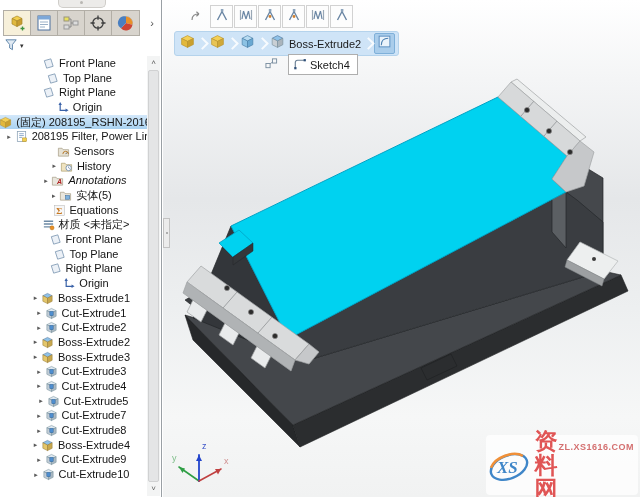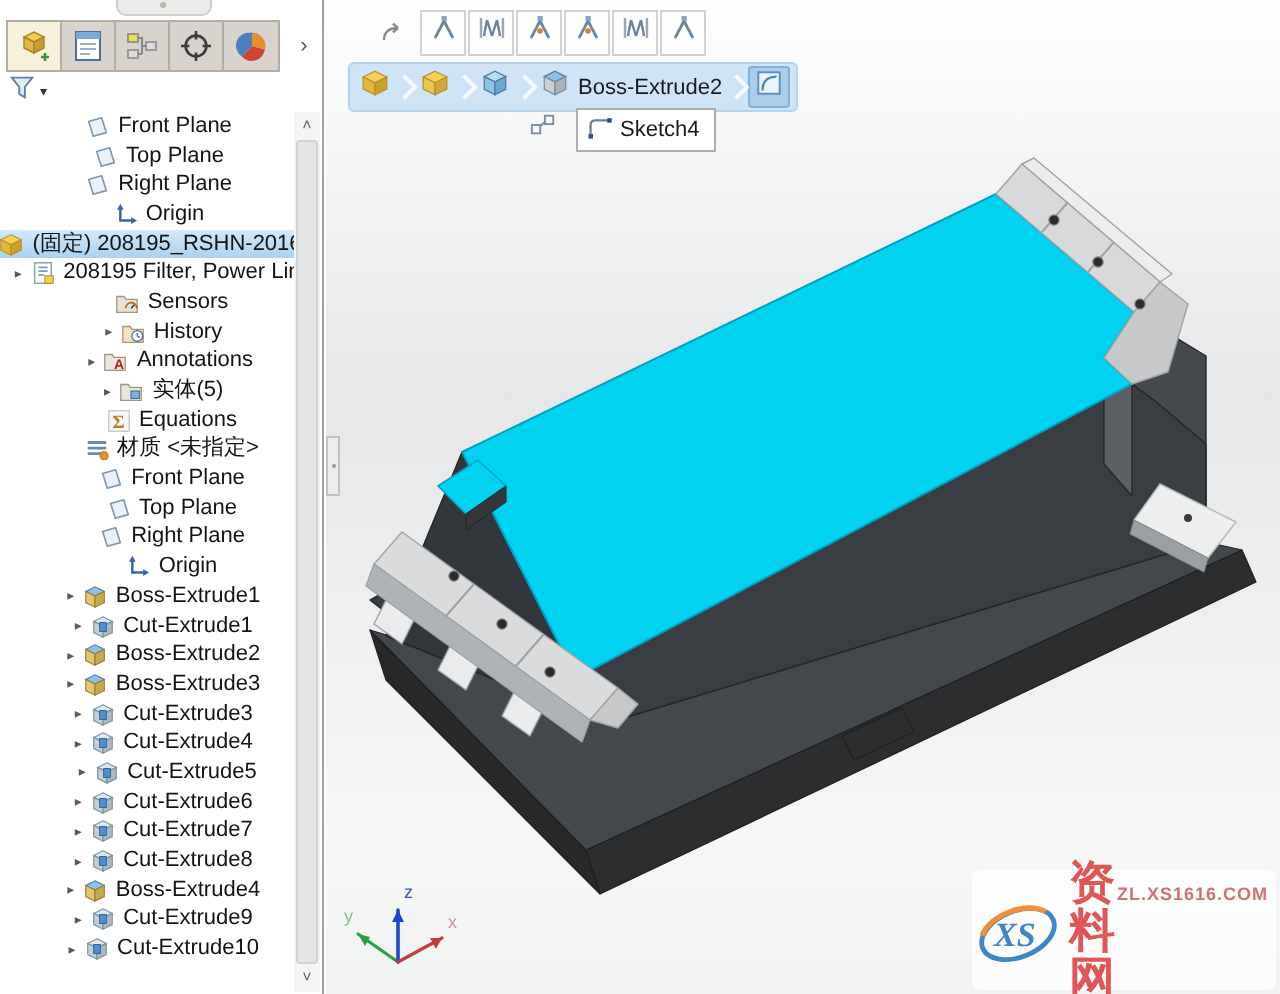--- a/index.html
+++ b/index.html
@@ -217,21 +217,21 @@
             <span class="ic">
               <svg viewBox="0 0 14 14">
                 <path d="M1.5 3.5 h4 l1 1.5 h6 v7 h-11 Z" fill="#efe3c0" stroke="#a89a6a" stroke-width=".7"></path>
                 <circle cx="9.3" cy="8.6" r="2.9" fill="#fff" stroke="#4a6f9e" stroke-width=".7"></circle>
                 <path d="M9.3 7 v1.6 l1.3 .9" stroke="#4a6f9e" stroke-width=".7" fill="none"></path>
               </svg>
             </span>
             <span class="lbl">History</span>
           </span>
         </div>
-        <div class="tree-row" style="padding-left: 22px;">
+        <div class="tree-row" style="padding-left: 22px; font-style: italic;">
           <span class="arrow">▸</span>
           <span class="row-body">
             <span class="ic">
               <svg viewBox="0 0 14 14">
                 <path d="M1.5 3.5 h4 l1 1.5 h6 v7 h-11 Z" fill="#e9e6dd" stroke="#a0987e" stroke-width=".7"></path>
                 <text x="6.5" y="11.3" font-size="7.5" font-weight="bold" fill="#b02020" font-family="Liberation Sans, sans-serif">A</text>
               </svg>
             </span>
             <span class="lbl">Annotations</span>
           </span>
@@ -343,20 +343,34 @@
               </svg>
             </span>
             <span class="lbl">Cut-Extrude1</span>
           </span>
         </div>
         <div class="tree-row" style="padding-left: 15px;">
           <span class="arrow">▸</span>
           <span class="row-body">
             <span class="ic">
               <svg viewBox="0 0 14 14">
+                <path d="M7 1.5 l5 2.5 -5 2.5 -5 -2.5 Z" fill="#dde7ef" stroke="#78909c" stroke-width=".6"></path>
+                <path d="M2 4 v6 l5 2.5 v-6 Z" fill="#c2cdd6" stroke="#78909c" stroke-width=".6"></path>
+                <path d="M12 4 v6 l-5 2.5 v-6 Z" fill="#aab8c2" stroke="#78909c" stroke-width=".6"></path>
+                <rect x="5.2" y="4.6" width="3.6" height="4.8" fill="#4f8fd0" stroke="#2f5f90" stroke-width=".5"></rect>
+              </svg>
+            </span>
+            <span class="lbl">Cut-Extrude2</span>
+          </span>
+        </div>
+        <div class="tree-row" style="padding-left: 15px;">
+          <span class="arrow">▸</span>
+          <span class="row-body">
+            <span class="ic">
+              <svg viewBox="0 0 14 14">
                 <path d="M7 1.5 l5 2.5 -5 2.5 -5 -2.5 Z" fill="#8ec1e8" stroke="#55789c" stroke-width=".6"></path>
                 <path d="M2 4 v6 l5 2.5 v-6 Z" fill="#e4c66a" stroke="#9a7e3a" stroke-width=".6"></path>
                 <path d="M12 4 v6 l-5 2.5 v-6 Z" fill="#c8a84e" stroke="#9a7e3a" stroke-width=".6"></path>
               </svg>
             </span>
             <span class="lbl">Boss-Extrude2</span>
           </span>
         </div>
         <div class="tree-row" style="padding-left: 15px;">
           <span class="arrow">▸</span>
@@ -404,34 +418,20 @@
           <span class="row-body">
             <span class="ic">
               <svg viewBox="0 0 14 14">
                 <path d="M7 1.5 l5 2.5 -5 2.5 -5 -2.5 Z" fill="#dde7ef" stroke="#78909c" stroke-width=".6"></path>
                 <path d="M2 4 v6 l5 2.5 v-6 Z" fill="#c2cdd6" stroke="#78909c" stroke-width=".6"></path>
                 <path d="M12 4 v6 l-5 2.5 v-6 Z" fill="#aab8c2" stroke="#78909c" stroke-width=".6"></path>
                 <rect x="5.2" y="4.6" width="3.6" height="4.8" fill="#4f8fd0" stroke="#2f5f90" stroke-width=".5"></rect>
               </svg>
             </span>
             <span class="lbl">Cut-Extrude5</span>
-          </span>
-        </div>
-        <div class="tree-row" style="padding-left: 15px;">
-          <span class="arrow">▸</span>
-          <span class="row-body">
-            <span class="ic">
-              <svg viewBox="0 0 14 14">
-                <path d="M7 1.5 l5 2.5 -5 2.5 -5 -2.5 Z" fill="#dde7ef" stroke="#78909c" stroke-width=".6"></path>
-                <path d="M2 4 v6 l5 2.5 v-6 Z" fill="#c2cdd6" stroke="#78909c" stroke-width=".6"></path>
-                <path d="M12 4 v6 l-5 2.5 v-6 Z" fill="#aab8c2" stroke="#78909c" stroke-width=".6"></path>
-                <rect x="5.2" y="4.6" width="3.6" height="4.8" fill="#4f8fd0" stroke="#2f5f90" stroke-width=".5"></rect>
-              </svg>
-            </span>
-            <span class="lbl">Cut-Extrude6</span>
           </span>
         </div>
         <div class="tree-row" style="padding-left: 15px;">
           <span class="arrow">▸</span>
           <span class="row-body">
             <span class="ic">
               <svg viewBox="0 0 14 14">
                 <path d="M7 1.5 l5 2.5 -5 2.5 -5 -2.5 Z" fill="#dde7ef" stroke="#78909c" stroke-width=".6"></path>
                 <path d="M2 4 v6 l5 2.5 v-6 Z" fill="#c2cdd6" stroke="#78909c" stroke-width=".6"></path>
                 <path d="M12 4 v6 l-5 2.5 v-6 Z" fill="#aab8c2" stroke="#78909c" stroke-width=".6"></path>

